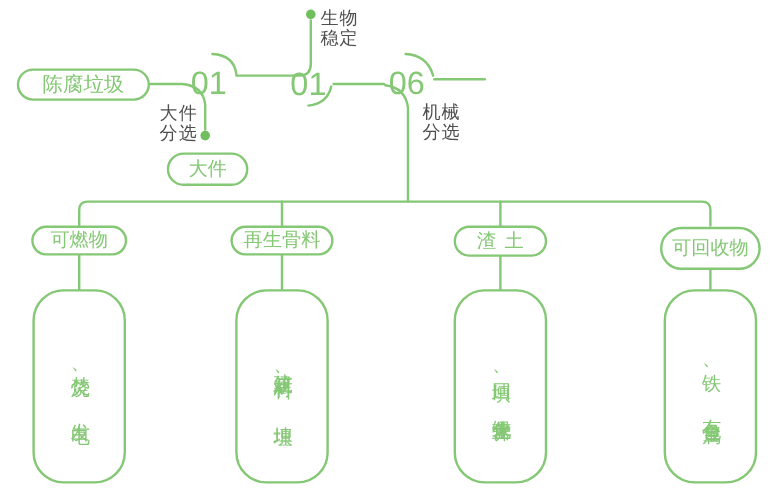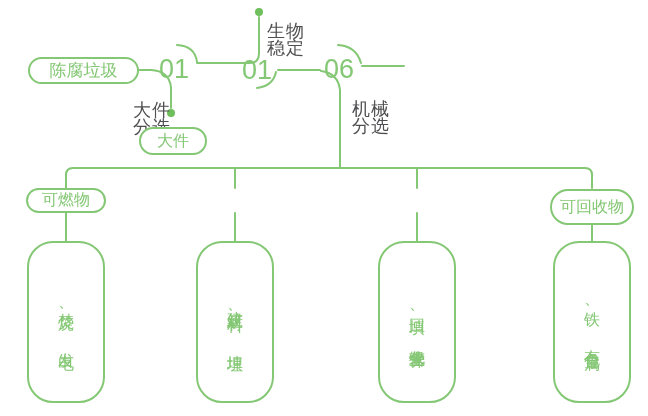--- a/index.html
+++ b/index.html
@@ -12,22 +12,22 @@
     position:absolute;box-sizing:border-box;
     border:2px solid var(--green);border-radius:999px;background:#ffffff;
     display:flex;align-items:center;justify-content:center;
     color:var(--green);font-size:16px;white-space:nowrap;
   }
   .num{
     position:absolute;width:48px;height:30px;text-align:center;
     font-size:27px;line-height:30px;color:var(--green);background:transparent;
   }
   .plabel{
-    position:absolute;color:var(--dark);font-size:18px;line-height:17px;
-    white-space:pre-line;letter-spacing:1px;margin-top:16px;
+    position:absolute;color:var(--dark);font-size:15px;line-height:17px;
+    white-space:pre-line;letter-spacing:1px;
   }
   .rbox{
     position:absolute;box-sizing:border-box;width:78px;height:162px;
     border:2px solid var(--green);border-radius:26px;background:#ffffff;
     display:flex;align-items:center;justify-content:center;
   }
   .vtext{
     writing-mode:vertical-rl;text-orientation:upright;
     color:var(--green);font-size:16px;letter-spacing:2px;line-height:1;
     white-space:nowrap;
@@ -64,21 +64,21 @@
       <path d="M235,213 V241"></path>
       <path d="M417,213 V241"></path>
       <path d="M592,214 V241"></path>
     </g>
     <g fill="#6fbf5d" stroke="none">
       <circle cx="171" cy="113" r="4"></circle>
       <circle cx="259" cy="12" r="4"></circle>
     </g>
   </svg>
 
-  <div class="pill" style="left:28px;top:57px;width:111px;height:27px;font-size:17px;">
+  <div class="pill" style="left:14px;top:57px;width:111px;height:27px;font-size:17px;">
     <span>陈腐垃圾</span>
   </div>
 
   <div class="num" style="left:150px;top:54px;">01</div>
   <div class="num" style="left:233px;top:55px;">01</div>
   <div class="num" style="left:315px;top:54px;">06</div>
 
   <div class="plabel" style="left:133px;top:86px;">大件
 分选</div>
   <div class="plabel" style="left:267px;top:7px;">生物
@@ -86,20 +86,26 @@
   <div class="plabel" style="left:352px;top:85px;">机械
 分选</div>
 
   <div class="pill" style="left:139px;top:127px;width:68px;height:28px;">
     <span>大件</span>
   </div>
 
   <div class="pill" style="left:26px;top:188px;width:80px;height:25px;text-align:right;">
     <span>可燃物</span>
   </div>
+  <div class="pill" style="left:192px;top:188px;width:86px;height:25px;">
+    <span>再生骨料</span>
+  </div>
+  <div class="pill spaced" style="left:378px;top:188px;width:78px;height:26px;padding-left:7px;">
+    <span>渣土</span>
+  </div>
   <div class="pill" style="left:550px;top:189px;width:84px;height:36px;">
     <span>可回收物</span>
   </div>
 
   <div class="rbox" style="left:27px;top:241px;">
     <span class="vtext">焚烧、　发电</span>
   </div>
   <div class="rbox" style="left:196px;top:241px;">
     <span class="vtext">建筑材料、　填埋</span>
   </div>

